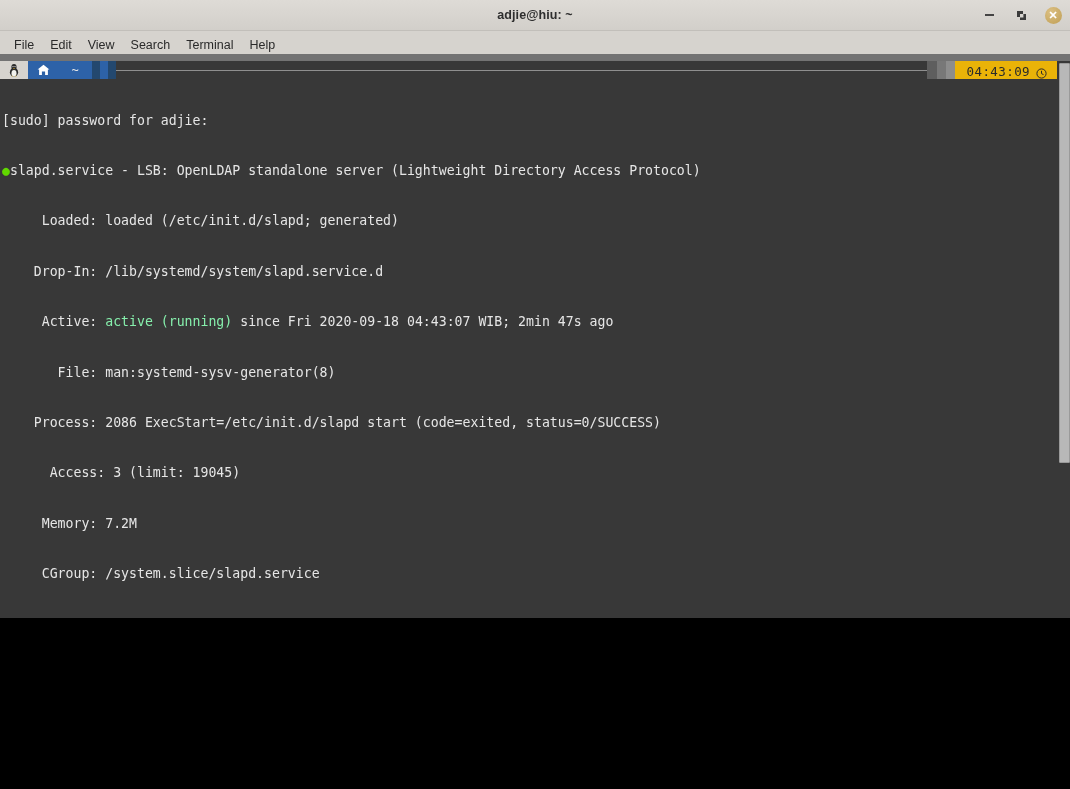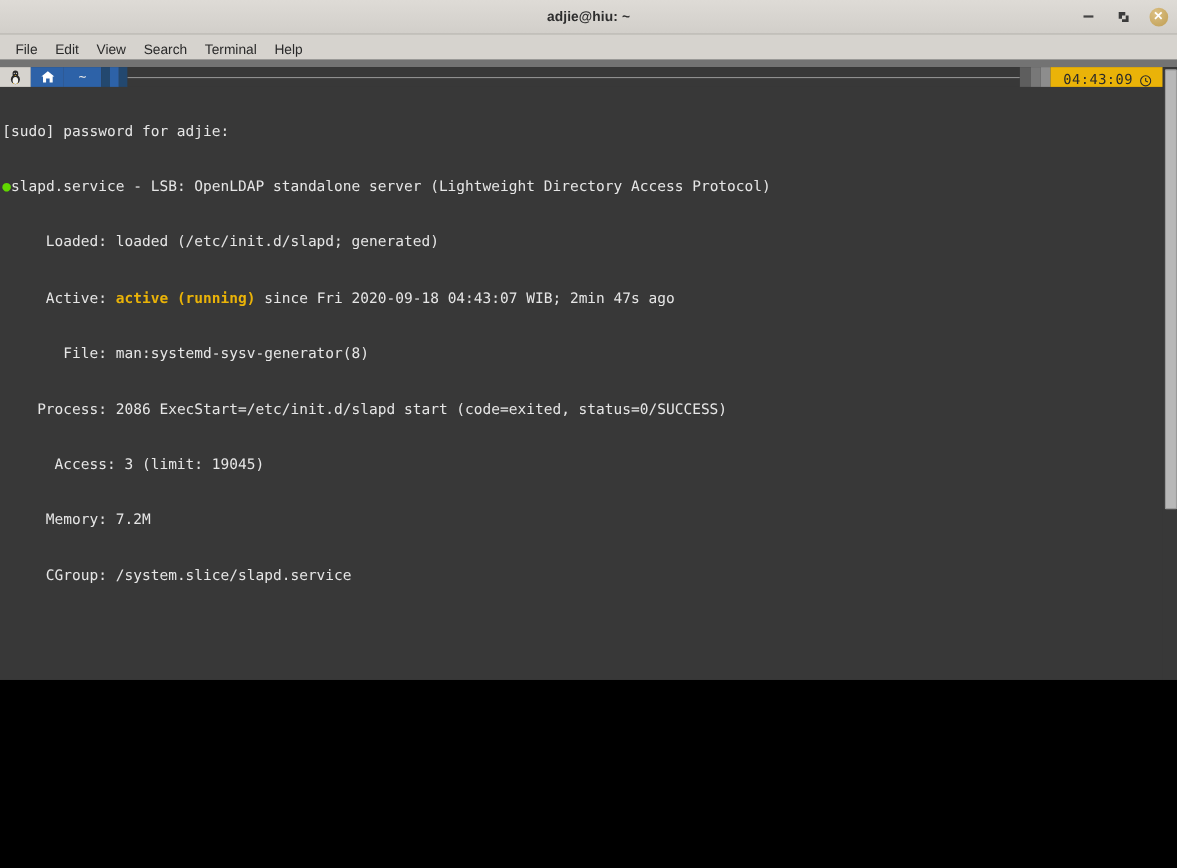--- a/index.html
+++ b/index.html
@@ -189,21 +189,21 @@
   .term-text {
     font-family: "DejaVu Sans Mono", monospace;
     font-size: 13.2px;
     line-height: 16.8px;
     color: #e6e6e6;
     white-space: pre;
     padding: 0 0 0 2px;
     letter-spacing: 0;
   }
   .term-text .line { white-space: pre; min-height: 16.8px; }
-  .green-b { color: #eab308; font-weight: bold; }
+  .green-b { color: #86efac; font-weight: normal; }
   .dot {
     color: #61d800;
   }
   .prompt-chev {
     color: #4fd61b;
     font-weight: bold;
     font-size: 14px;
   }
 
   
@@ -300,20 +300,21 @@
             <circle cx="5.5" cy="5.5" r="4.6" fill="none" stroke="#2b2b2b" stroke-width="1"></circle>
             <path d="M5.5 2.8 L5.5 5.6 L7.5 6.6" fill="none" stroke="#2b2b2b" stroke-width="1"></path>
           </svg>
         </div>
       </div>
 
       <div class="term-text">
         <div class="line">[sudo] password for adjie:</div>
         <div class="line"><span class="dot">●</span><span>slapd.service - LSB: OpenLDAP standalone server (Lightweight Directory Access Protocol)</span></div>
         <div class="line"><span>     Loaded: </span><span>loaded (/etc/init.d/slapd; generated)</span></div>
+        <div class="line"><span>    Drop-In: </span><span>/lib/systemd/system/slapd.service.d</span></div>
         <div class="line"><span>     Active: </span><span class="green-b">active (running)</span><span> since Fri 2020-09-18 04:43:07 WIB; 2min 47s ago</span></div>
         <div class="line"><span>       File: </span><span>man:systemd-sysv-generator(8)</span></div>
         <div class="line"><span>    Process: </span><span>2086 ExecStart=/etc/init.d/slapd start (code=exited, status=0/SUCCESS)</span></div>
         <div class="line"><span>      Access: </span><span>3 (limit: 19045)</span></div>
         <div class="line"><span>     Memory: </span><span>7.2M</span></div>
         <div class="line"><span>     CGroup: </span><span>/system.slice/slapd.service</span></div>
         <div class="line">&nbsp;</div>
         
         
         

